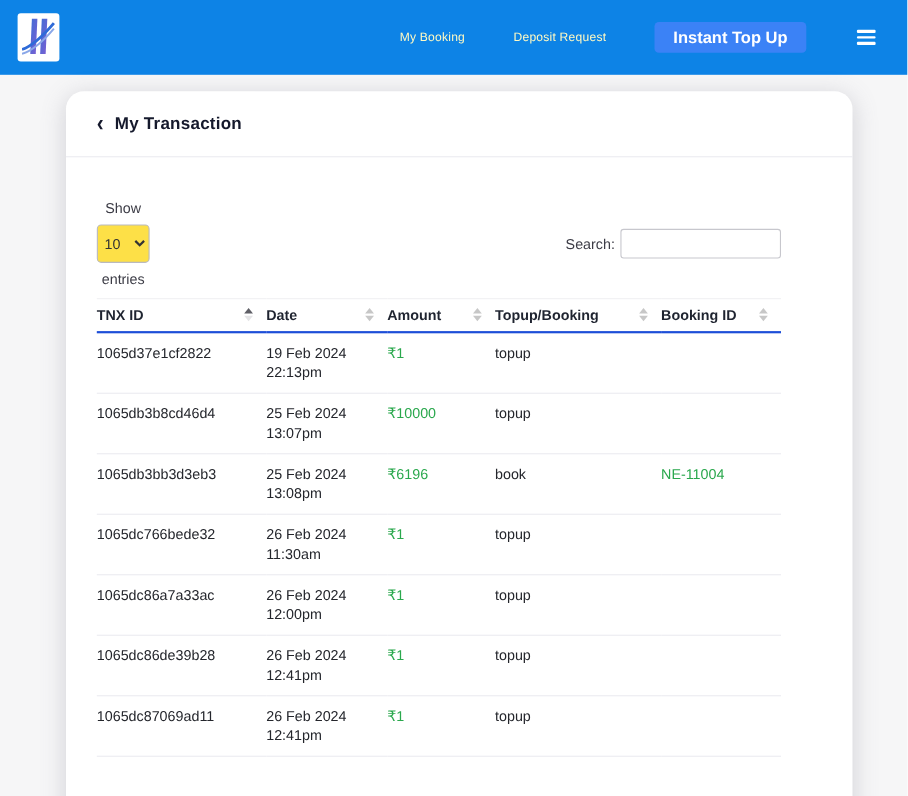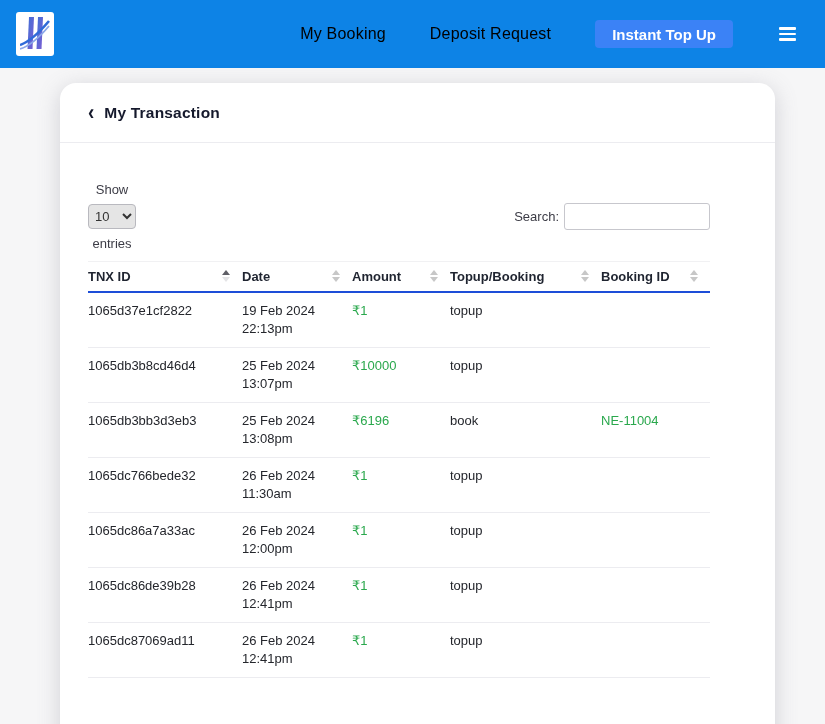--- a/index.html
+++ b/index.html
@@ -19,21 +19,21 @@
   }
   .logo-box {
     width:38px; height:44px; background:#fff; border-radius:3px;
     display:flex; align-items:center; justify-content:center;
     cursor:pointer;
   }
   .nav-right {
     margin-left:auto; display:flex; align-items:center; gap:44px;
   }
   .nav-link {
-    color:#000000; font-size:16px; letter-spacing:.2px; cursor:pointer;
+    color:#fef9c3; font-size:11px; letter-spacing:.2px; cursor:pointer;
     text-decoration:none;
   }
   .topup-btn {
     background:#3b82f6; color:#fff; border:none; border-radius:4px;
     height:28px; padding:0 17px; font-size:15px; font-weight:bold;
     font-family:inherit; cursor:pointer;
   }
   .hamburger { display:flex; flex-direction:column; gap:3px; cursor:pointer; padding:4px 2px; }
   .hamburger span { display:block; width:17px; height:2.5px; background:#fff; border-radius:1px; }
 
@@ -56,22 +56,22 @@
   .card-body { padding:0 0 0 28px; }
   .content { width:622px; }
 
   
   .controls {
     margin-top:39px; display:flex; align-items:center; justify-content:space-between;
     font-size:13px; color:#3c3c46;
   }
   .show-group { display:flex; align-items:center; gap:7px;flex-direction:column; }
   .page-size {
-    width:48px; height:25px; font-size:13px; color:#333;
-    border:1px solid #b9b9bf; border-radius:4px; background:#e5e5e5;
+    width:48px; height:35px; font-size:13px; color:#333;
+    border:1px solid #b9b9bf; border-radius:4px; background:#fde047;
     font-family:inherit; padding:0 2px; cursor:pointer;
   }
   .search-group { display:flex; align-items:center; gap:5px; }
   .search-input {
     width:146px; height:27px; border:1px solid #c7c7cd; border-radius:3px;
     background:#fff; font-family:inherit; font-size:13px; padding:0 6px;
   }
 
   
   table { border-collapse:collapse; table-layout:fixed; width:622px; margin-top:10px; }

